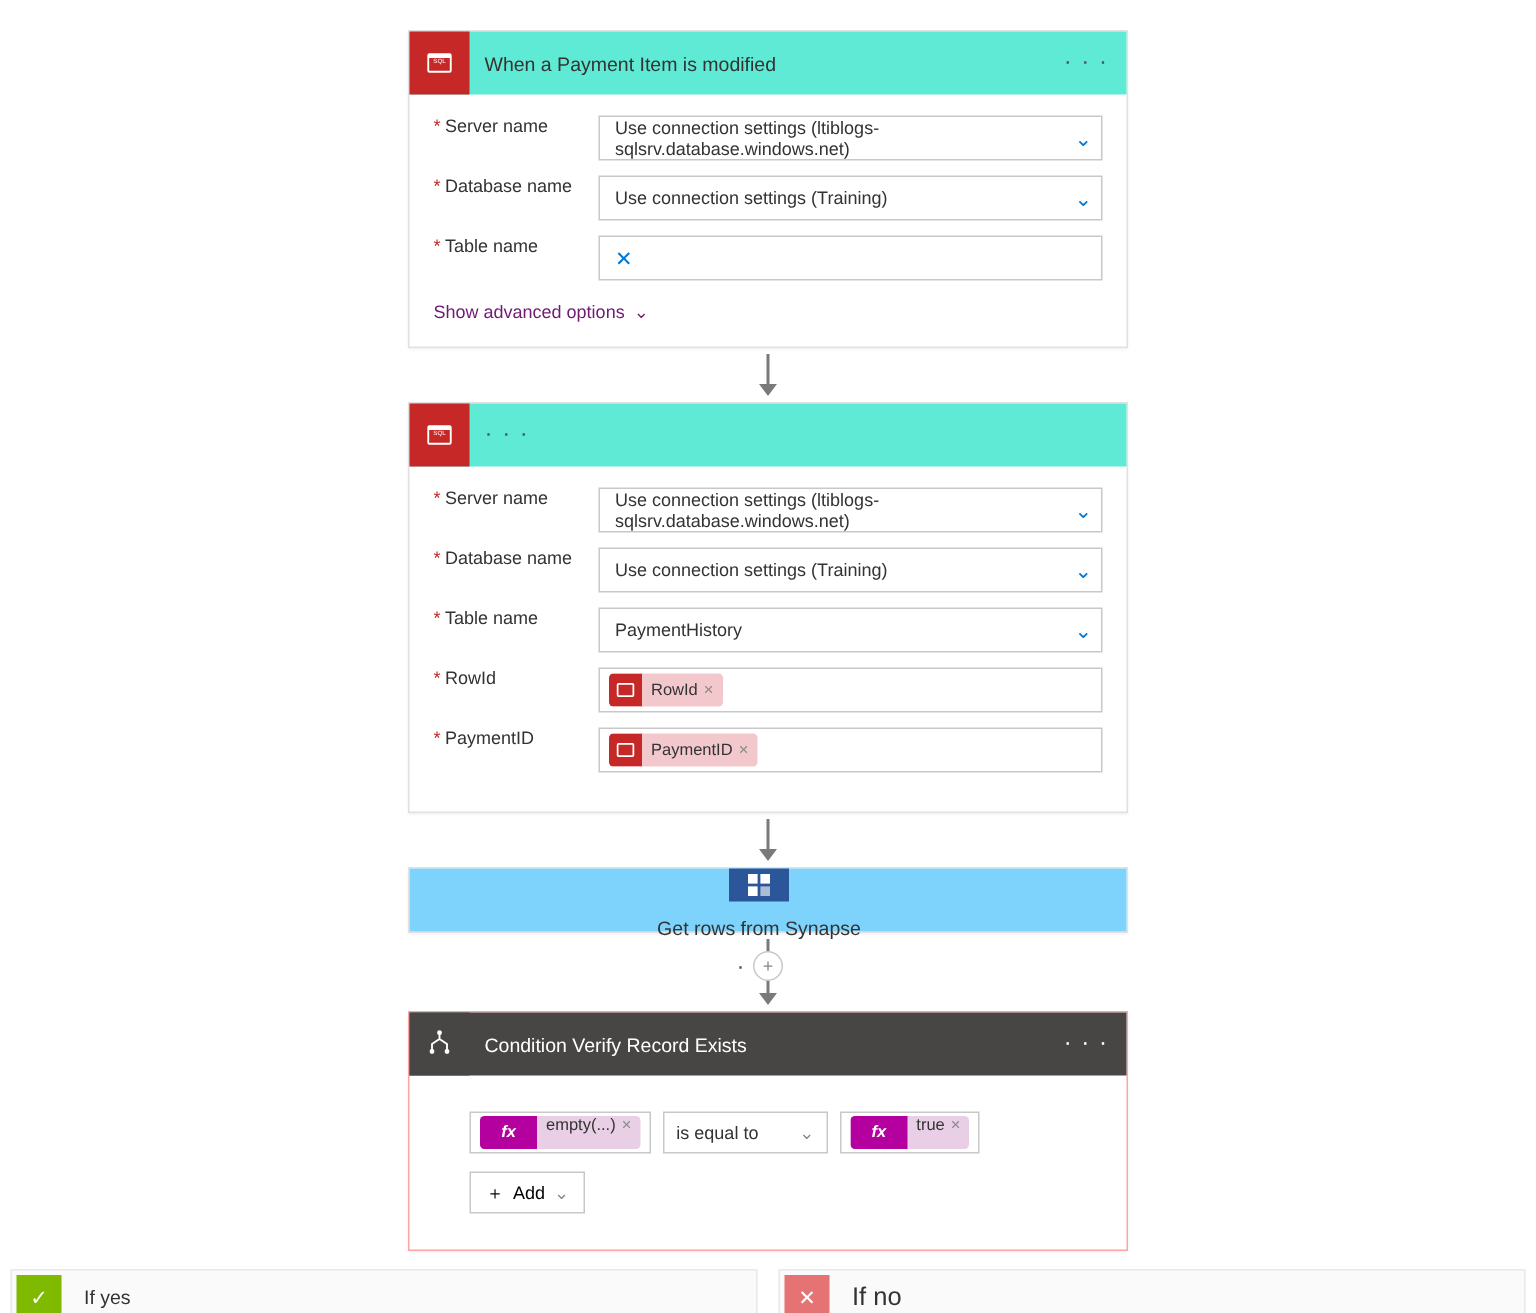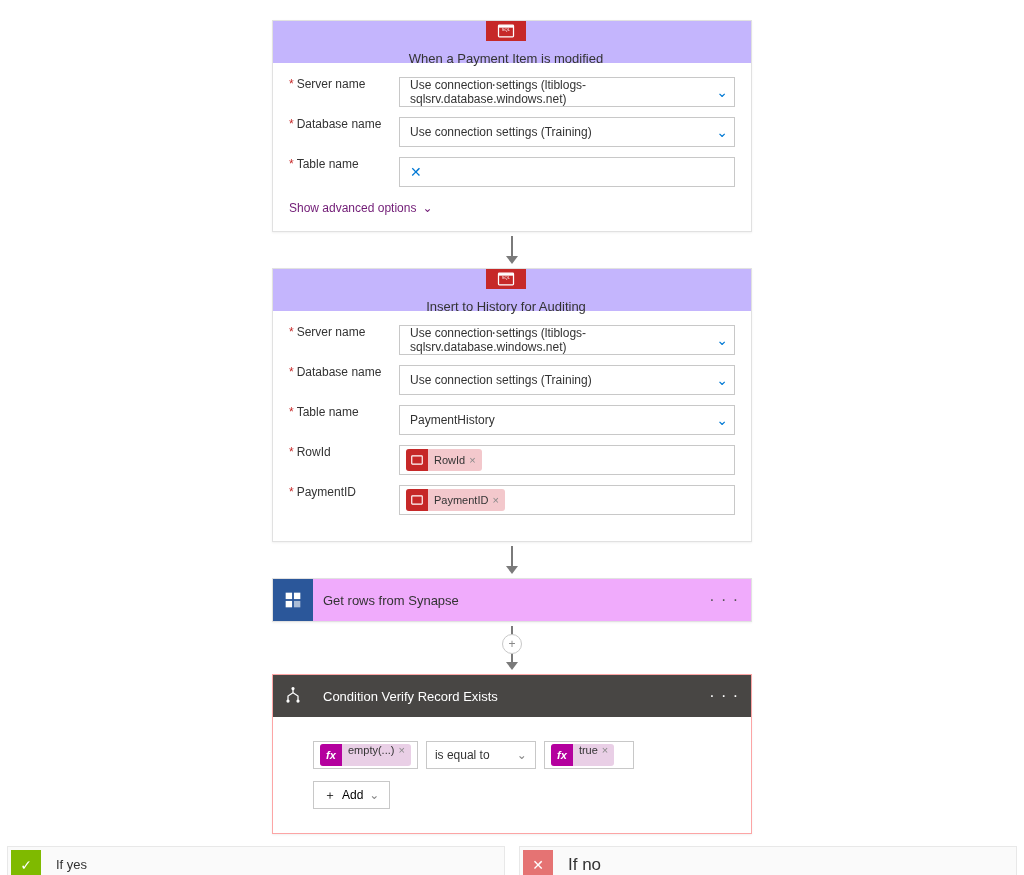--- a/index.html
+++ b/index.html
@@ -2,22 +2,22 @@
 <html><head>
 <meta charset="utf-8">
 <style>
   * { box-sizing: border-box; margin: 0; padding: 0; font-family: 'Segoe UI', Arial, sans-serif; }
   body { background: #fff; width: 1024px; padding: 20px 0; font-size: 12px; color: #333; }
   .canvas { display: flex; flex-direction: column; align-items: center; gap: 0; }
   .card { width: 480px; background: #fff; border: 1px solid #e1e1e1; box-shadow: 0 1px 2px rgba(0,0,0,.06); }
   .card-header { display: flex; align-items: center; padding: 0 12px 0 0; height: 42px; gap: 10px; }
   .card-header .title { flex: 1; font-size: 13px; }
   .card-header .ellipsis { color: #555; font-size: 16px; letter-spacing: 1px; cursor: pointer; }
-  .hdr-pink { background: #c4b5fd; flex-direction: column; }
-  .hdr-blue { background: #f0abfc; }
+  .hdr-pink { background: #5eead4; }
+  .hdr-blue { background: #7dd3fc; flex-direction: column; }
   .hdr-dark { background: #484644; color: #fff; }
   .icon-box { width: 40px; height: 42px; display: flex; align-items: center; justify-content: center; }
   .icon-red { background: #c62828; }
   .icon-blue { background: #2b579a; }
   .icon-dark { background: #484644; }
   .card-body { padding: 14px 16px 16px 16px; }
   .form-row { display: flex; align-items: flex-start; margin-bottom: 10px; }
   .form-row .lbl { width: 110px; font-size: 12px; color: #333; }
   .form-row .lbl .req { color: #c62828; margin-right: 3px; }
   .field { flex: 1; border: 1px solid #c8c8c8; height: 30px; display: flex; align-items: center; padding: 0 6px 0 10px; font-size: 12px; position: relative; }
@@ -33,21 +33,21 @@
     border-right: 6px solid transparent;
     border-top: 8px solid #7a7a7a;
   }
   .plus-insert { width: 20px; height: 20px; border: 1px solid #c8c8c8; border-radius: 50%; background: #fff; display: flex; align-items: center; justify-content: center; color: #888; font-size: 12px; margin: -2px 0; z-index: 2; }
   .token-field { flex: 1; border: 1px solid #c8c8c8; min-height: 30px; display: flex; align-items: center; padding: 3px 6px; gap: 4px; }
   .token { display: inline-flex; align-items: center; background: #f3c8cc; border-radius: 3px; overflow: hidden; font-size: 11px; }
   .token .tk-icon { background: #c62828; width: 22px; height: 22px; display: flex; align-items: center; justify-content: center; }
   .token .tk-body { padding: 0 6px; display: flex; align-items: center; gap: 4px; height: 22px; }
   .token .tk-body .x { color: #888; }
   .fx-token { display: inline-flex; align-items: center; background: #e9cfe6; border-radius: 3px; overflow: hidden; font-size: 11px; }
-  .fx-token .fx-icon { background: #b4009e; color: #fff; width: 22px; height: 22px; display: flex; align-items: center; justify-content: center; font-style: italic; font-weight: bold; font-size: 11px; }
+  .fx-token .fx-icon { background: #b4009e; color: #fff; width: 38px; height: 22px; display: flex; align-items: center; justify-content: center; font-style: italic; font-weight: bold; font-size: 11px; }
   .fx-token .fx-body { padding: 0 6px; display: flex; align-items: flex-start; gap: 4px; height: 22px; }
   .fx-token .fx-body .x { color: #888; }
   .cond-body { padding: 24px 40px; }
   .cond-row { display: flex; gap: 8px; align-items: center; }
   .cond-input { border: 1px solid #c8c8c8; height: 28px; display: flex; align-items: center; padding: 0 6px; min-width: 90px; }
   .cond-select { border: 1px solid #c8c8c8; height: 28px; display: flex; align-items: center; padding: 0 8px; width: 110px; justify-content: space-between; font-size: 12px; }
   .add-btn { border: 1px solid #c8c8c8; height: 28px; display: inline-flex; align-items: center; padding: 0 10px; gap: 6px; margin-top: 12px; font-size: 12px; background: #fff; cursor: pointer; }
   .branches { width: 1010px; display: flex; gap: 14px; margin-top: 12px; }
   .branch { flex: 1; border: 1px solid #e8e8e8; background: #fafafa; padding-bottom: 22px; }
   .branch-hdr { display: flex; align-items: center; height: 36px; gap: 12px; padding-right: 12px; }
@@ -111,21 +111,20 @@
 
   <div class="card">
     <div class="card-header hdr-pink">
       <div class="icon-box icon-red">
         <svg class="sql-icon" width="20" height="20" viewBox="0 0 24 24" fill="white">
             <rect x="3" y="5" width="18" height="14" rx="1" stroke="white" fill="none" stroke-width="1.5"></rect>
             <rect x="3" y="5" width="18" height="3" fill="white"></rect>
             <text x="12" y="12" font-size="5" fill="white" text-anchor="middle">SQL</text>
           </svg>
       </div>
-      <div class="title">Insert to History for Auditing</div>
       <div class="ellipsis">· · ·</div>
     </div>
     <div class="card-body">
       <div class="form-row">
         <div class="lbl"><span class="req">*</span><span>Server name</span></div>
         <div class="field">
           <span class="val">Use connection settings (ltiblogs-sqlsrv.database.windows.net)</span>
           <span class="chev">⌄</span>
         </div>
       </div>

